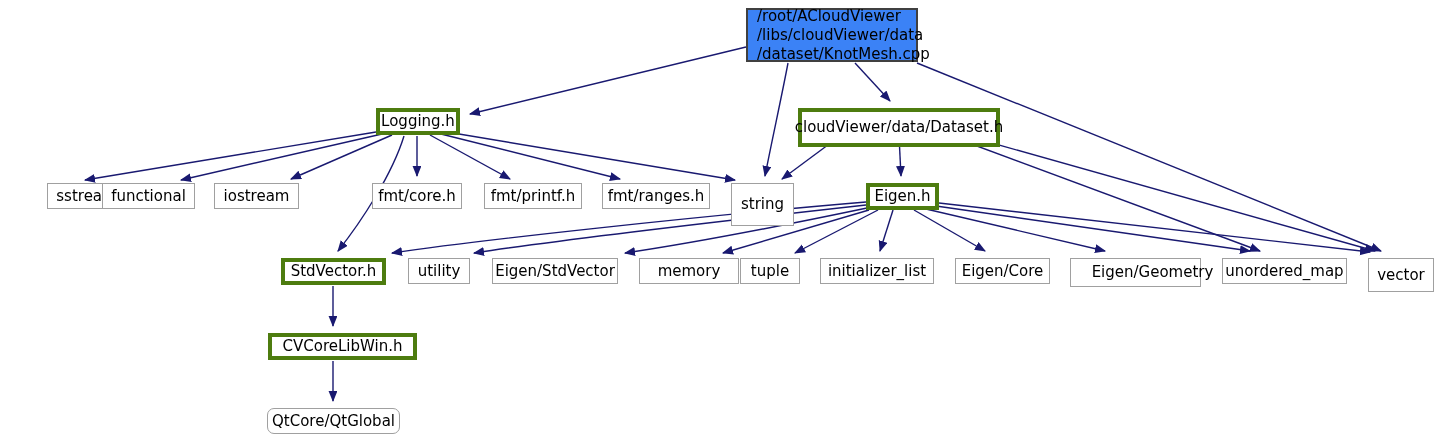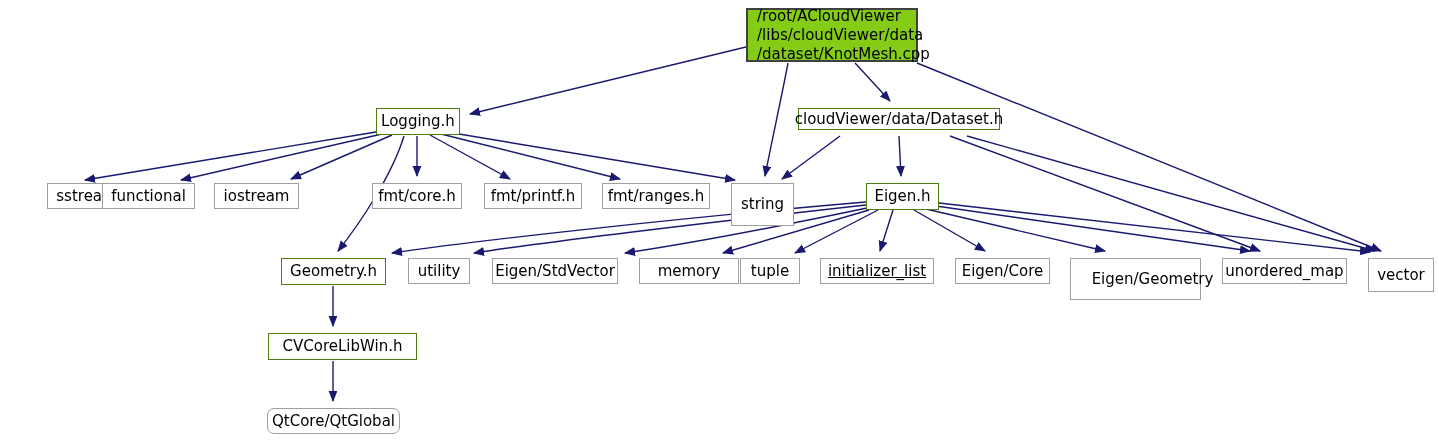--- a/index.html
+++ b/index.html
@@ -17,24 +17,24 @@
     align-items:center;
     justify-content:center;
     text-align:center;
     color:#000000;
     font-size:15px;
     line-height:17px;
     white-space:pre;
     z-index:5;
   }
   .node.thin{border:1px solid #a0a0a0;}
-  .node.bold{border:1px solid #4d7c0f;}
+  .node.bold{border:4px solid #4d7c0f;}
   .node.root{
     border:2px solid #404040;
-    background:#84cc16;
+    background:#3b82f6;
     justify-content:flex-start;
     text-align:left;
     padding-left:9px;
     font-size:15px;
     line-height:19px;
   }
 </style>
 </head>
 <body>
 
@@ -74,35 +74,35 @@
         <path d="M 939,203 L 1370,252" marker-end="url(#ah)"></path>
         <path d="M 333,286 L 333,326" marker-end="url(#ah)"></path>
         <path d="M 333,361 L 333,401" marker-end="url(#ah)"></path>
       </g>
   </svg>
   <div id="node-layer">
       <div class="node root" style="left: 746px; top: 8px; width: 172px; height: 54px;">/root/ACloudViewer
 /libs/cloudViewer/data
 /dataset/KnotMesh.cpp</div>
       <div class="node bold" style="left: 376px; top: 108px; width: 84px; height: 27px;">Logging.h</div>
-      <div class="node bold" style="left: 798px; top: 108px; width: 202px; height: 22px;">cloudViewer/data/Dataset.h</div>
+      <div class="node bold" style="left: 798px; top: 108px; width: 202px; height: 39px;">cloudViewer/data/Dataset.h</div>
       <div class="node thin" style="left: 3px; top: 183px; width: 79px; height: 26px; margin-left: 44px;">sstream</div>
       <div class="node thin" style="left: 102px; top: 183px; width: 93px; height: 26px;">functional</div>
       <div class="node thin" style="left: 214px; top: 183px; width: 85px; height: 26px;">iostream</div>
       <div class="node thin" style="left: 372px; top: 183px; width: 90px; height: 26px;">fmt/core.h</div>
       <div class="node thin" style="left: 484px; top: 183px; width: 98px; height: 26px;">fmt/printf.h</div>
       <div class="node thin" style="left: 602px; top: 183px; width: 108px; height: 26px;">fmt/ranges.h</div>
       <div class="node thin" style="left: 731px; top: 183px; width: 63px; height: 43px;">string</div>
       <div class="node bold" style="left: 866px; top: 183px; width: 73px; height: 27px;">Eigen.h</div>
-      <div class="node bold" style="left: 281px; top: 258px; width: 105px; height: 27px;">Geometry.h</div>
+      <div class="node bold" style="left: 281px; top: 258px; width: 105px; height: 27px;">StdVector.h</div>
       <div class="node thin" style="left: 408px; top: 258px; width: 62px; height: 26px;">utility</div>
       <div class="node thin" style="left: 492px; top: 258px; width: 126px; height: 26px;">Eigen/StdVector</div>
       <div class="node thin" style="left: 639px; top: 258px; width: 100px; height: 26px;">memory</div>
       <div class="node thin" style="left: 740px; top: 258px; width: 60px; height: 26px;">tuple</div>
-      <div class="node thin" style="left: 820px; top: 258px; width: 114px; height: 26px; text-decoration: underline;">initializer_list</div>
+      <div class="node thin" style="left: 820px; top: 258px; width: 114px; height: 26px;">initializer_list</div>
       <div class="node thin" style="left: 955px; top: 258px; width: 95px; height: 26px;">Eigen/Core</div>
-      <div class="node thin" style="left: 1070px; top: 258px; width: 131px; height: 42px; padding-left: 34px;">Eigen/Geometry</div>
+      <div class="node thin" style="left: 1070px; top: 258px; width: 131px; height: 29px; padding-left: 34px;">Eigen/Geometry</div>
       <div class="node thin" style="left: 1222px; top: 258px; width: 125px; height: 26px;">unordered_map</div>
       <div class="node thin" style="left: 1368px; top: 258px; width: 66px; height: 34px;">vector</div>
       <div class="node bold" style="left: 268px; top: 333px; width: 149px; height: 27px;">CVCoreLibWin.h</div>
       <div class="node thin" style="left: 267px; top: 408px; width: 133px; height: 26px; border-radius: 7px;">QtCore/QtGlobal</div>
     </div>
 </div>
 
 </body></html>

